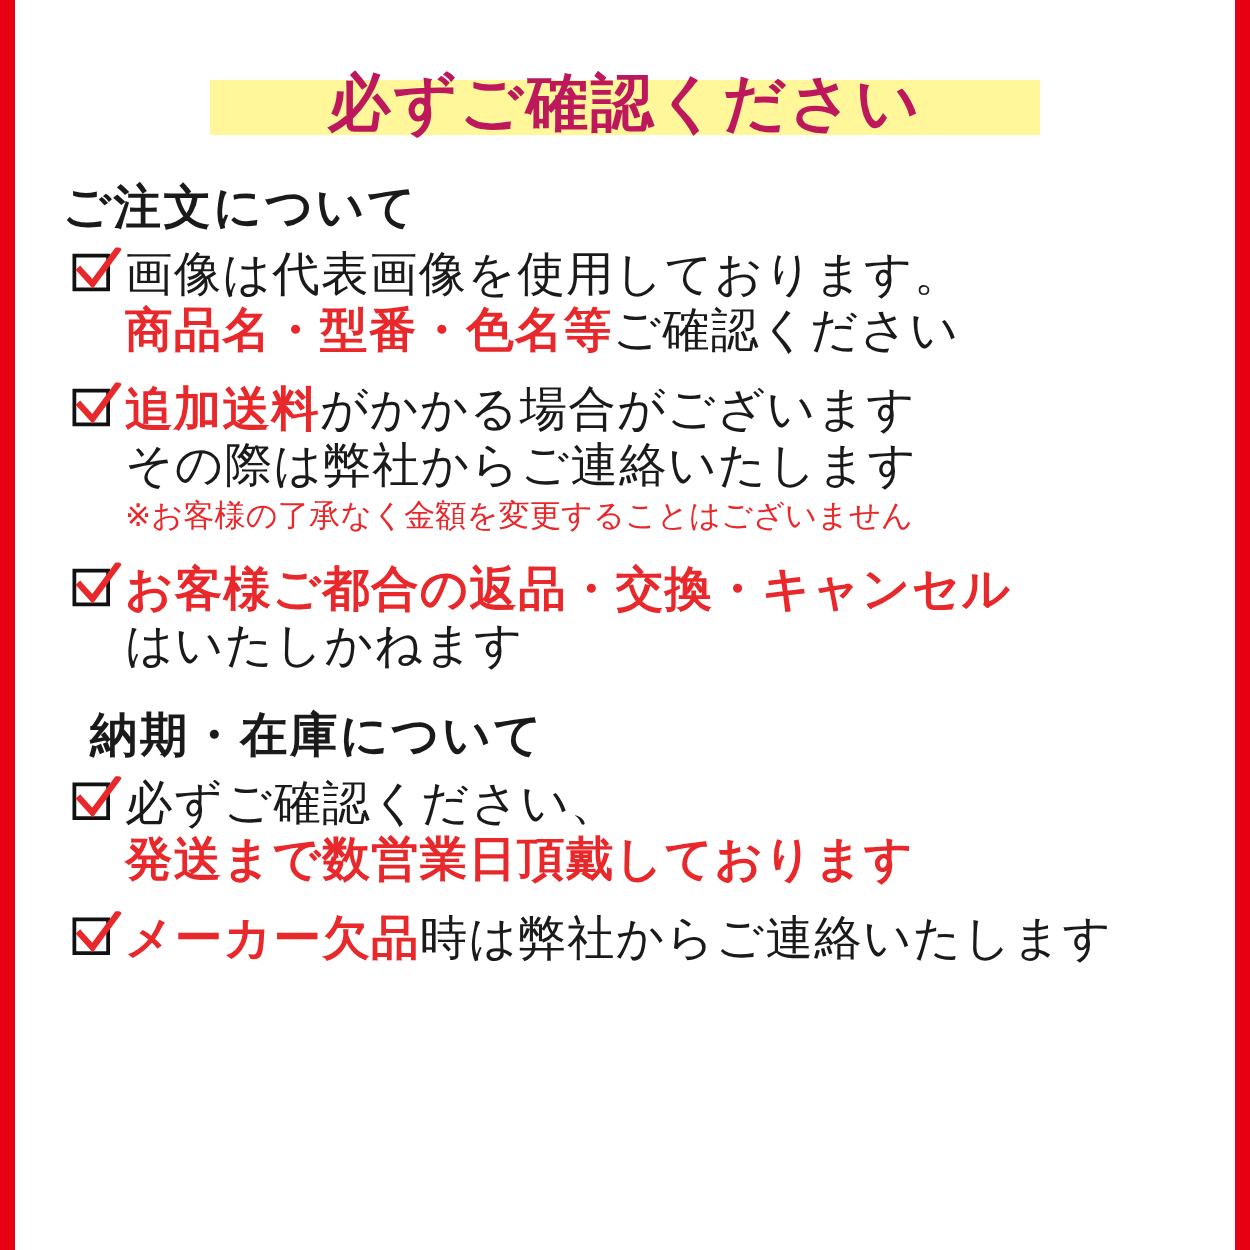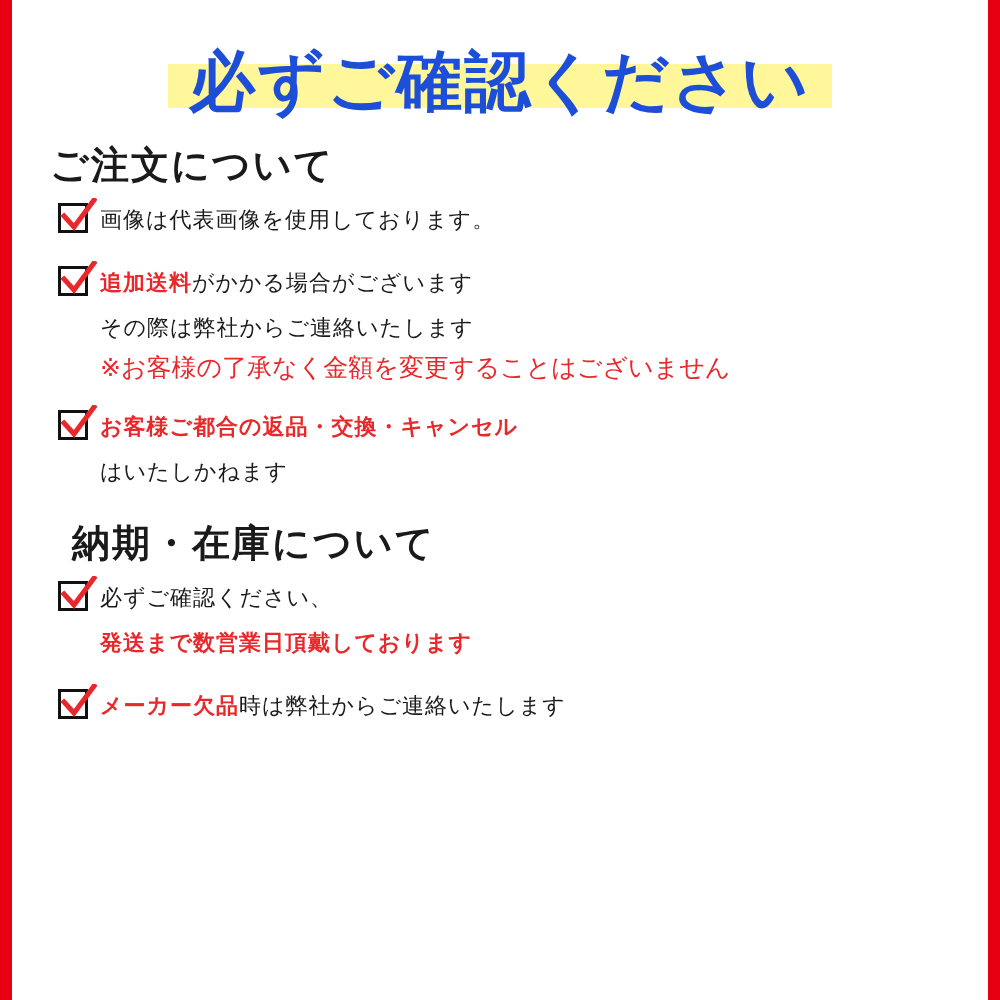--- a/index.html
+++ b/index.html
@@ -48,24 +48,24 @@
     left: 128px;
     right: 128px;
     top: 30px;
     height: 44px;
     background: #fff799;
     z-index: 0;
   }
   .title-text {
     position: relative;
     z-index: 1;
-    font-size: 66px;
+    font-size: 50px;
     font-weight: bold;
     letter-spacing: 2px;
-    color: #1d4ed8;
+    color: #be185d;
     line-height: 96px;
     white-space: nowrap;
   }
 
   
   .section-heading {
     font-size: 38px;
     font-weight: bold;
     color: #1a1a1a;
     letter-spacing: 2px;
@@ -102,21 +102,21 @@
     position: absolute;
     left: 1px;
     top: -5px;
     width: 38px;
     height: 38px;
   }
   .lines {
     flex: 1 1 auto;
   }
   .line {
-    font-size: 22px;
+    font-size: 38px;
     line-height: 45px;
     letter-spacing: 1px;
     color: #1a1a1a;
     white-space: nowrap;
   }
   .line.small {
     font-size: 25px;
     line-height: 36px;
     letter-spacing: 0px;
   }
@@ -141,20 +141,21 @@
       <div class="section-heading">ご注文について</div>
       <div class="item">
         <span class="check">
           <span class="box"></span>
           <svg viewBox="0 0 38 38">
             <path d="M5 18 L15 29 L35 2" fill="none" stroke="#e8282b" stroke-width="5" stroke-linecap="square"></path>
           </svg>
         </span>
         <div class="lines">
           <div class="line"><span class="black">画像は代表画像を使用しております。</span></div>
+          <div class="line"><span class="red">商品名・型番・色名等</span><span class="black">ご確認ください</span></div>
         </div>
       </div>
       <div class="item">
         <span class="check">
           <span class="box"></span>
           <svg viewBox="0 0 38 38">
             <path d="M5 18 L15 29 L35 2" fill="none" stroke="#e8282b" stroke-width="5" stroke-linecap="square"></path>
           </svg>
         </span>
         <div class="lines">

